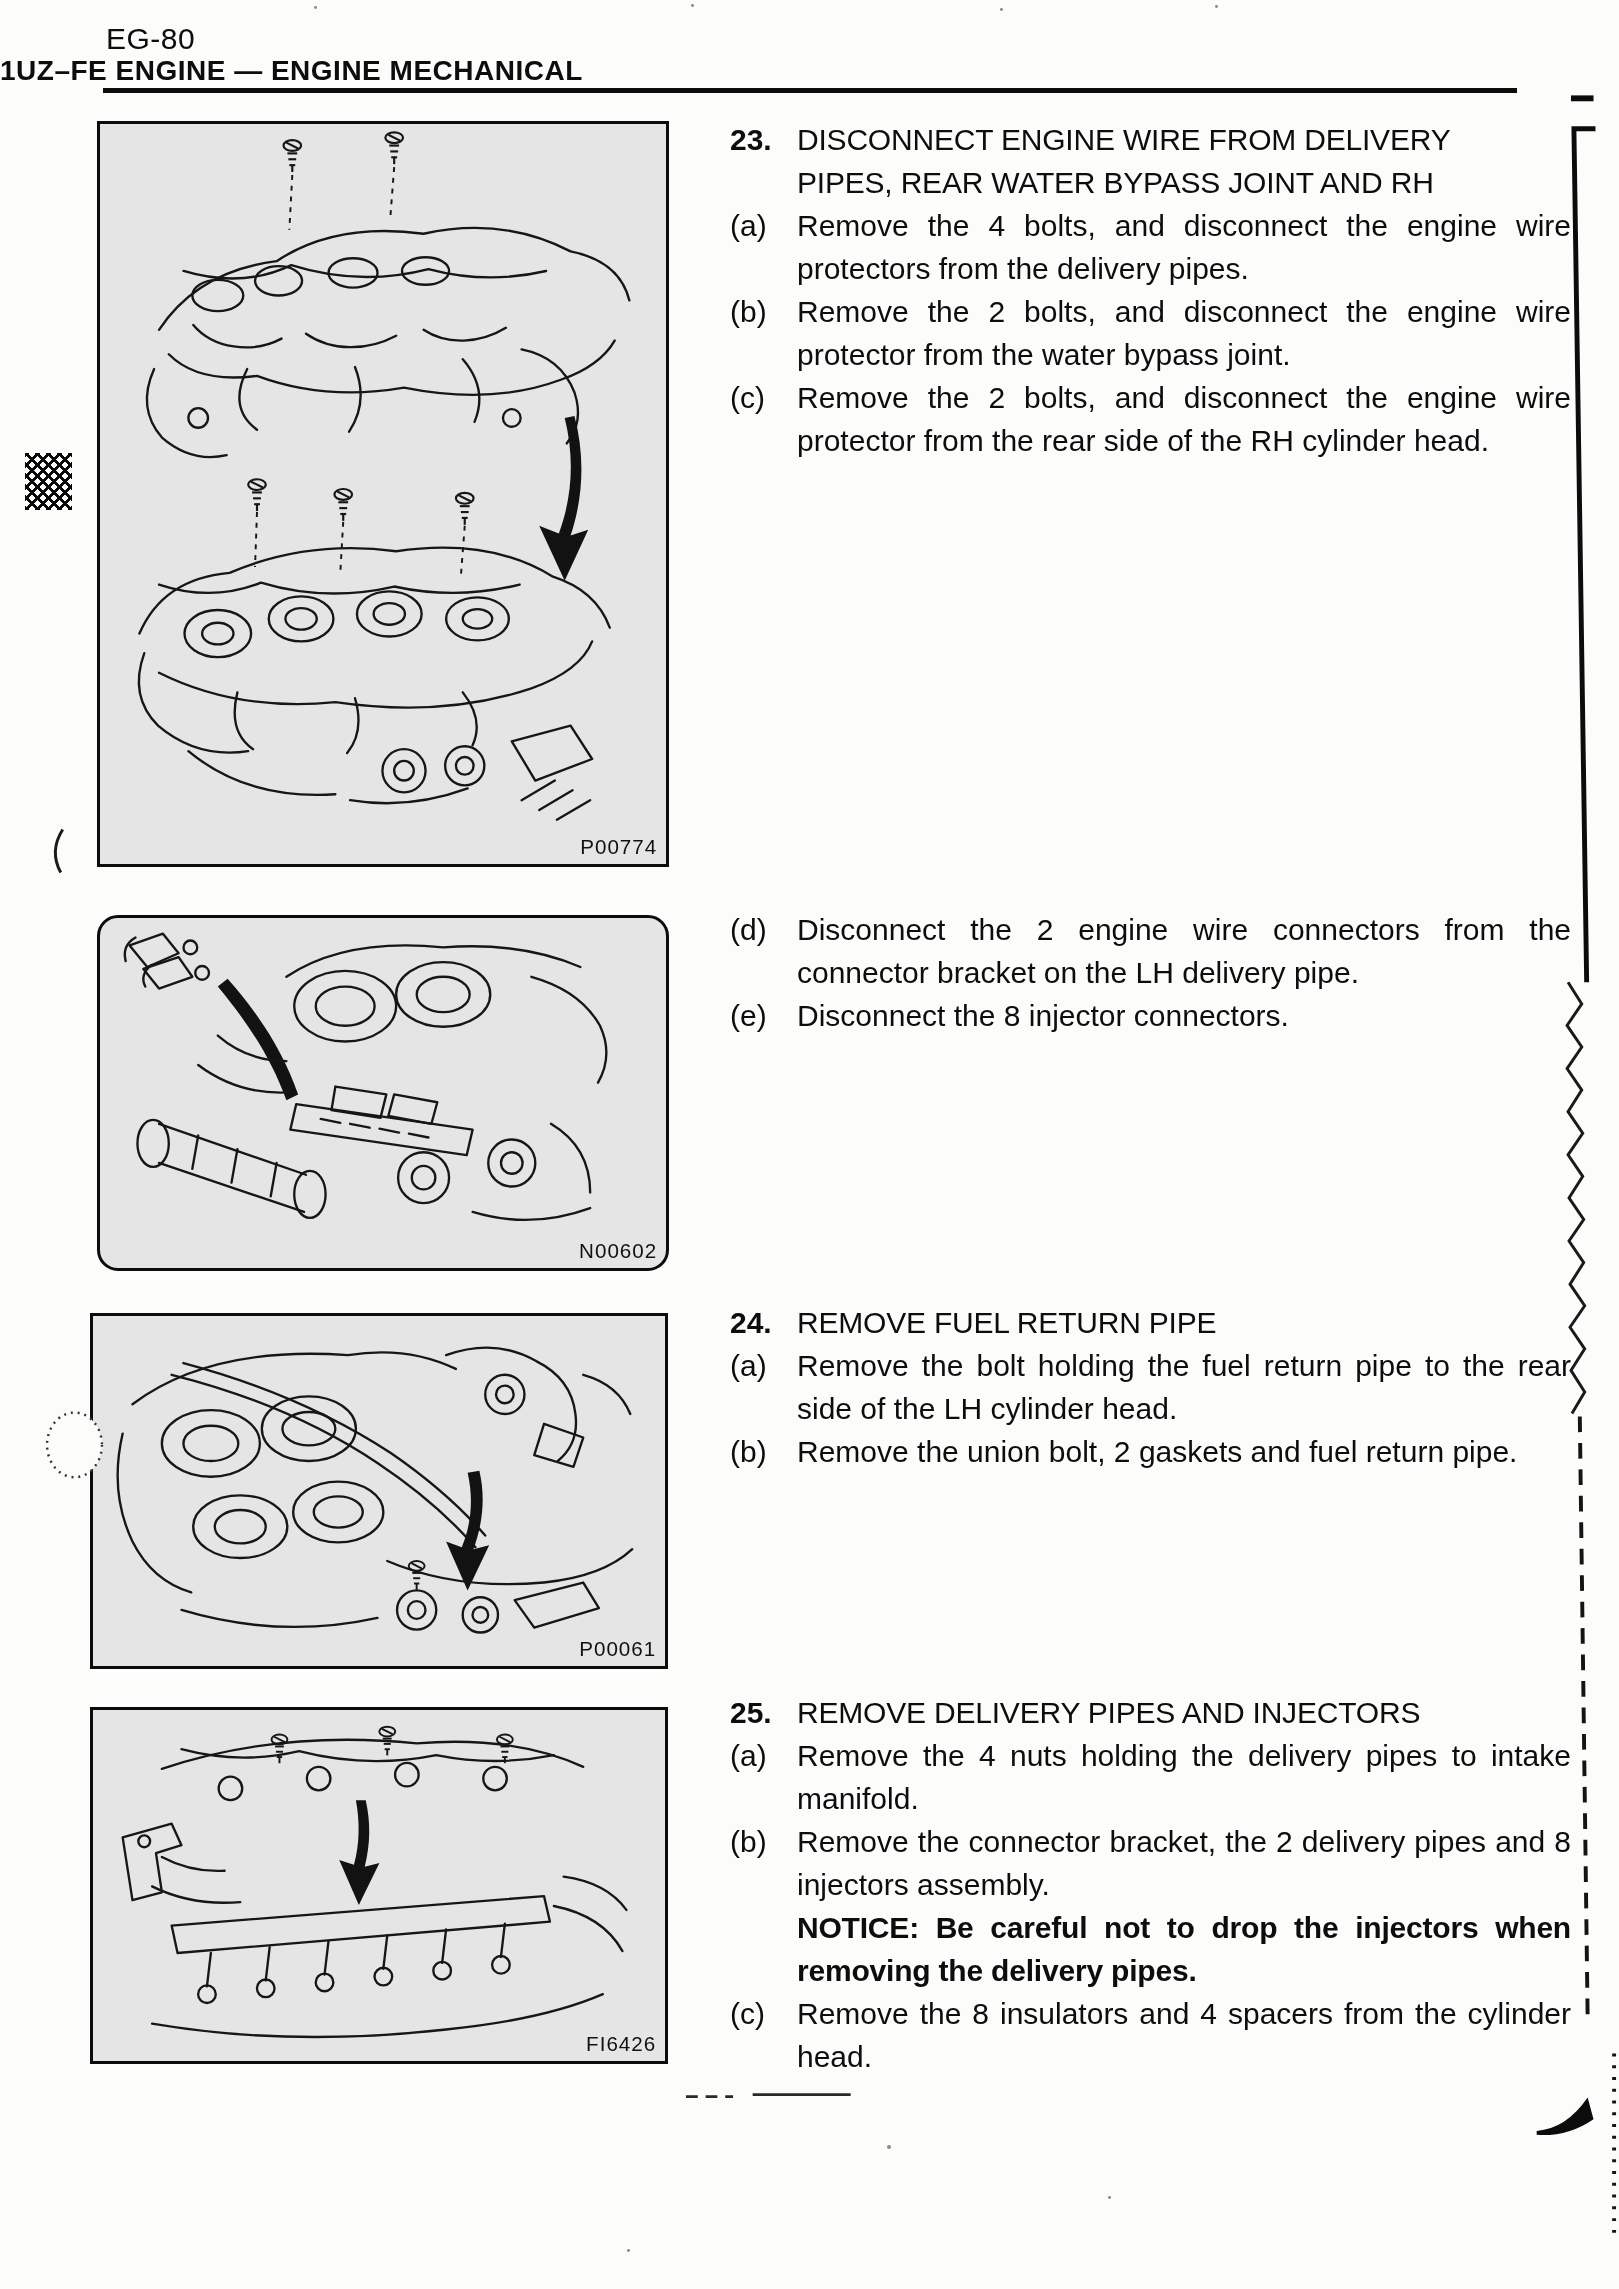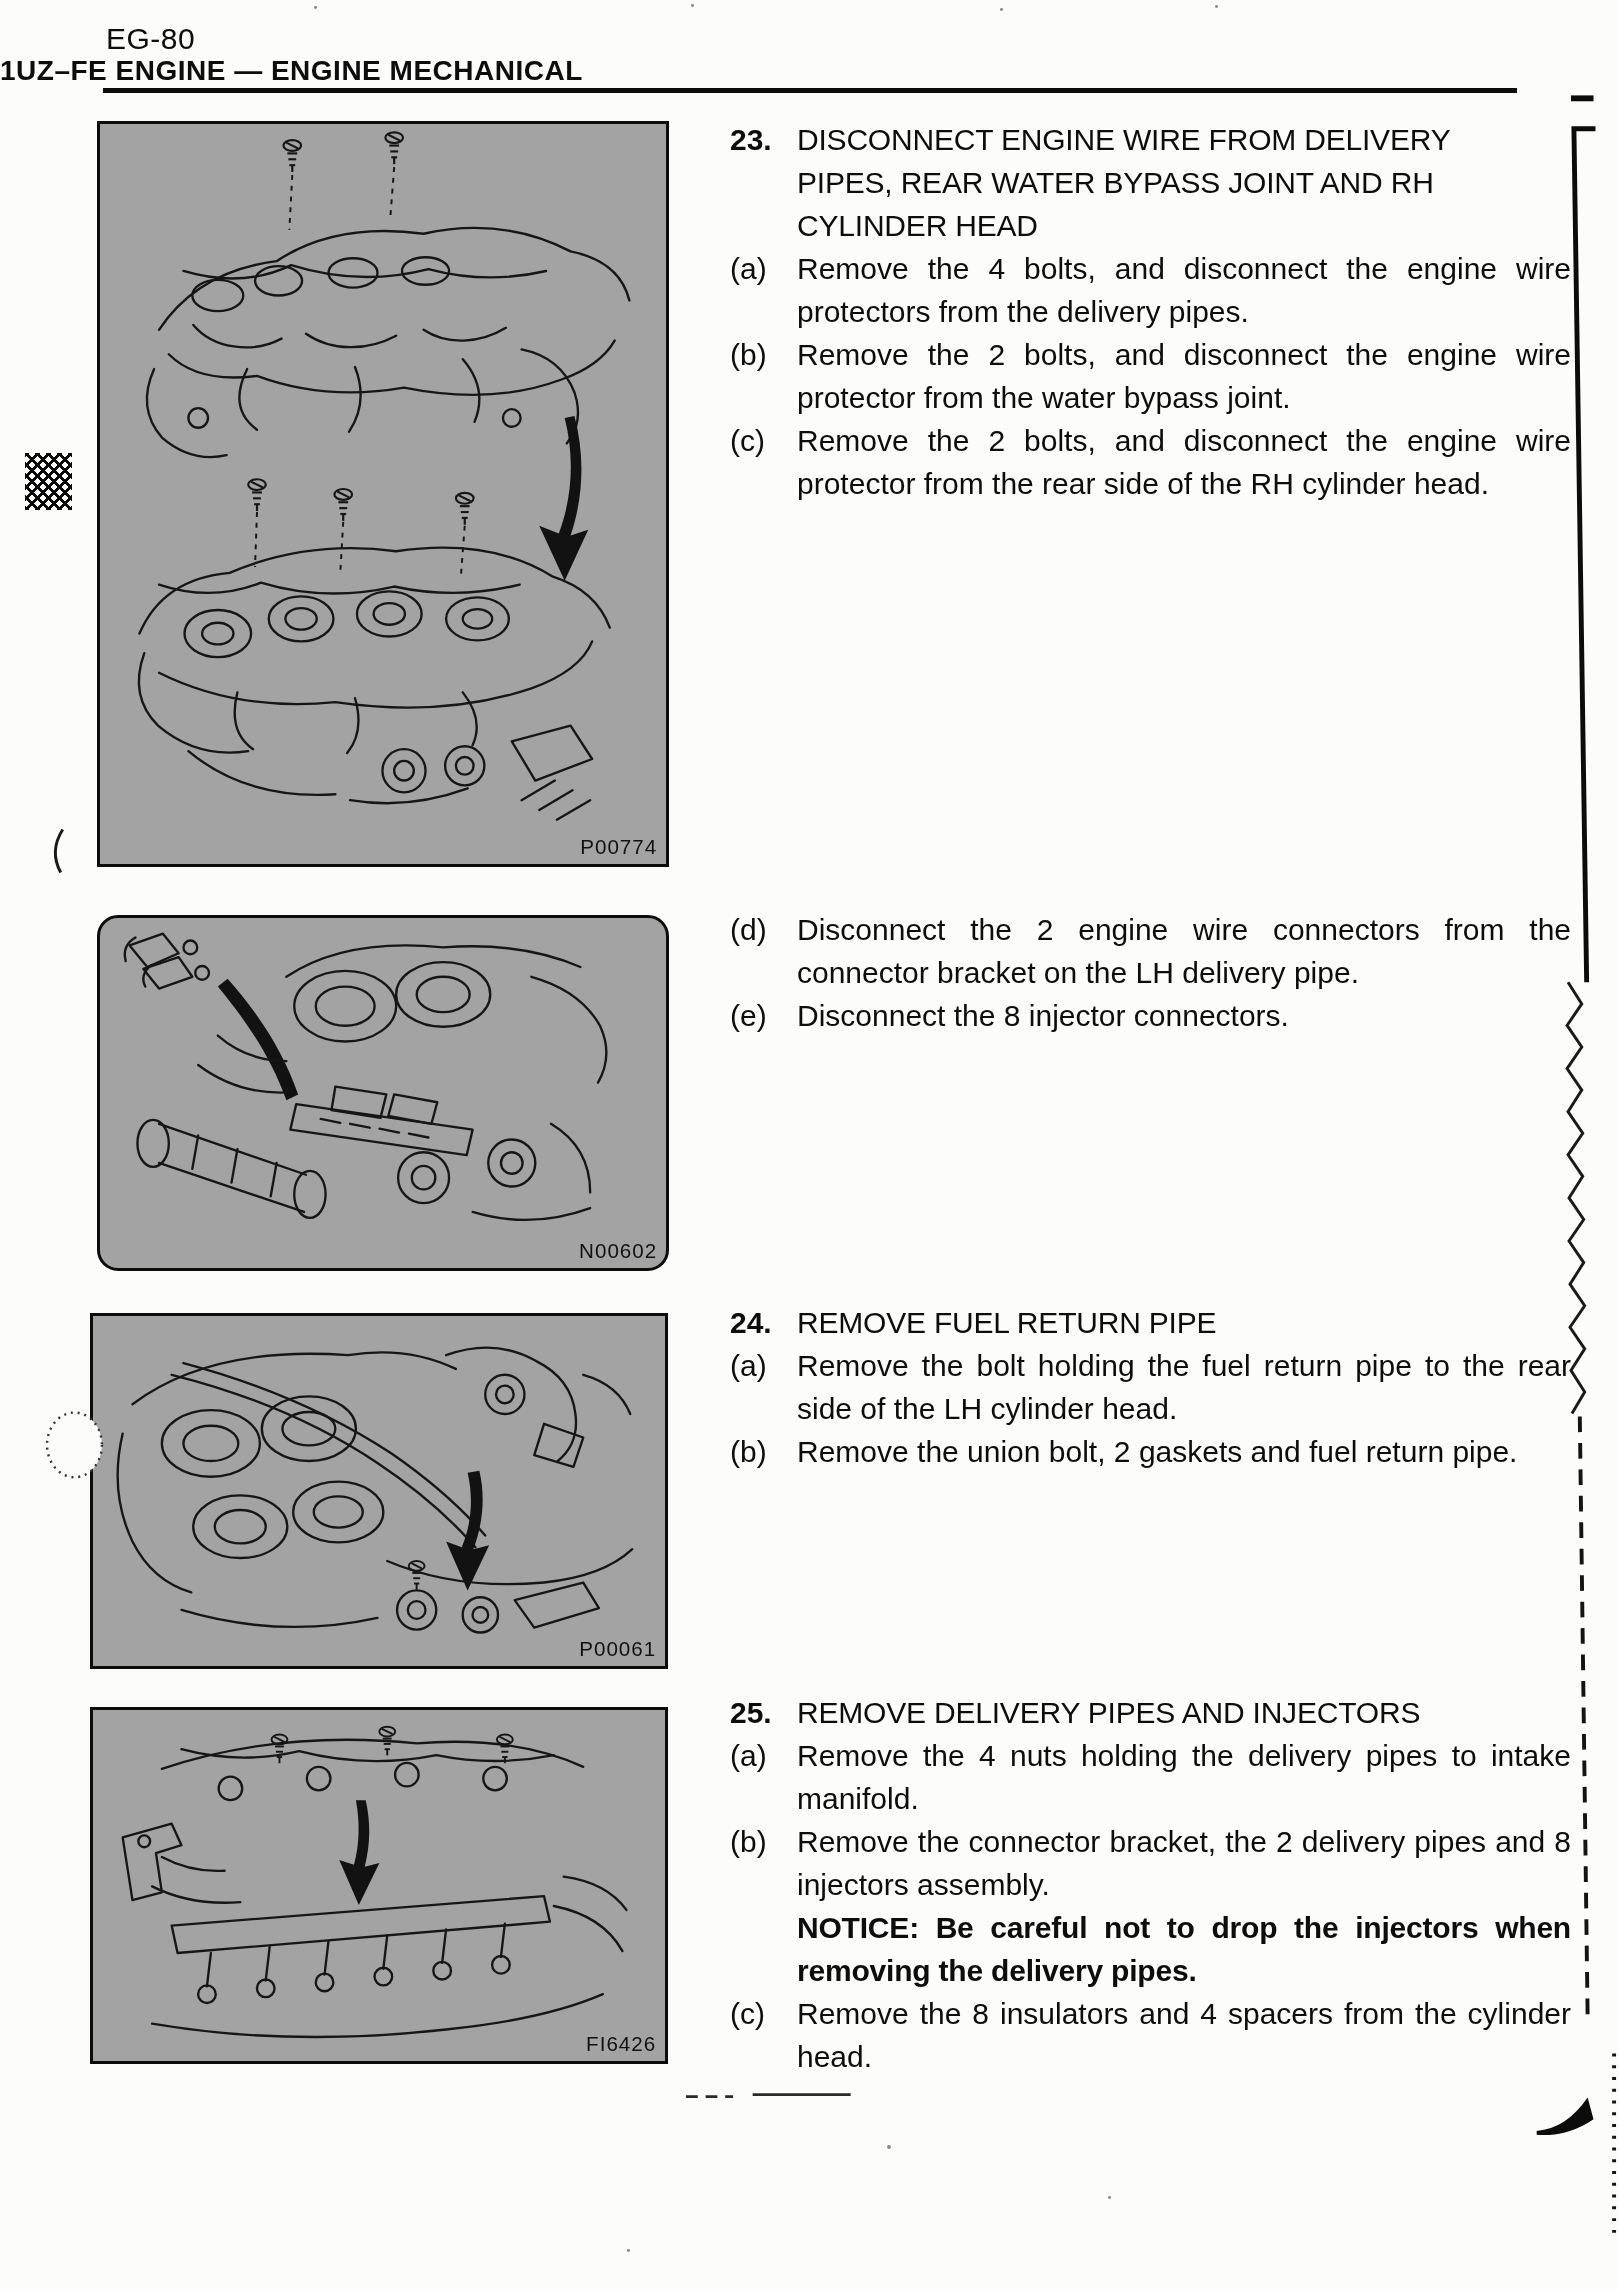--- a/index.html
+++ b/index.html
@@ -19,21 +19,21 @@
   .header-title{
     position:absolute;left:0;top:55px;width:1619px;
     font-size:28px;font-weight:700;letter-spacing:0.5px;
   }
   .header-rule{
     position:absolute;left:103px;top:88px;width:1414px;height:4.9px;
     background:#0c0c0c;
   }
   
   .figbox{
-    position:absolute;border:3.9px solid #0c0c0c;background:#a3a3a3;
+    position:absolute;border:3.9px solid #0c0c0c;background:#e5e5e5;
   }
   .figbox svg{position:absolute;left:0;top:0;}
   .fig-label{
     position:absolute;right:8.8px;bottom:4.9px;
     font-size:20.6px;font-weight:400;letter-spacing:1px;color:#111;
   }
   #fig1{left:97px;top:121px;width:566px;height:740px;}
   #fig2{left:97px;top:915px;width:566px;height:350px;border-radius:21px;}
   #fig3{left:90px;top:1313px;width:572px;height:350px;}
   #fig4{left:90px;top:1707px;width:572px;height:351px;}
@@ -257,21 +257,20 @@
     <div class="fig-label">FI6426</div>
   </div>
 
   
   <div class="sec" id="sec23">
     <div class="hrow">
       <div class="hnum">23.</div>
       <div class="htitle">
         <div>DISCONNECT ENGINE WIRE FROM DELIVERY</div>
         <div>PIPES, REAR WATER BYPASS JOINT AND RH</div>
-        <div>CYLINDER HEAD</div>
       </div>
     </div>
     <div class="srow">
       <div class="slabel">(a)</div>
       <div class="stext">Remove the 4 bolts, and disconnect the engine wire protectors from the delivery pipes.</div>
     </div>
     <div class="srow">
       <div class="slabel">(b)</div>
       <div class="stext">Remove the 2 bolts, and disconnect the engine wire protector from the water bypass joint.</div>
     </div>

